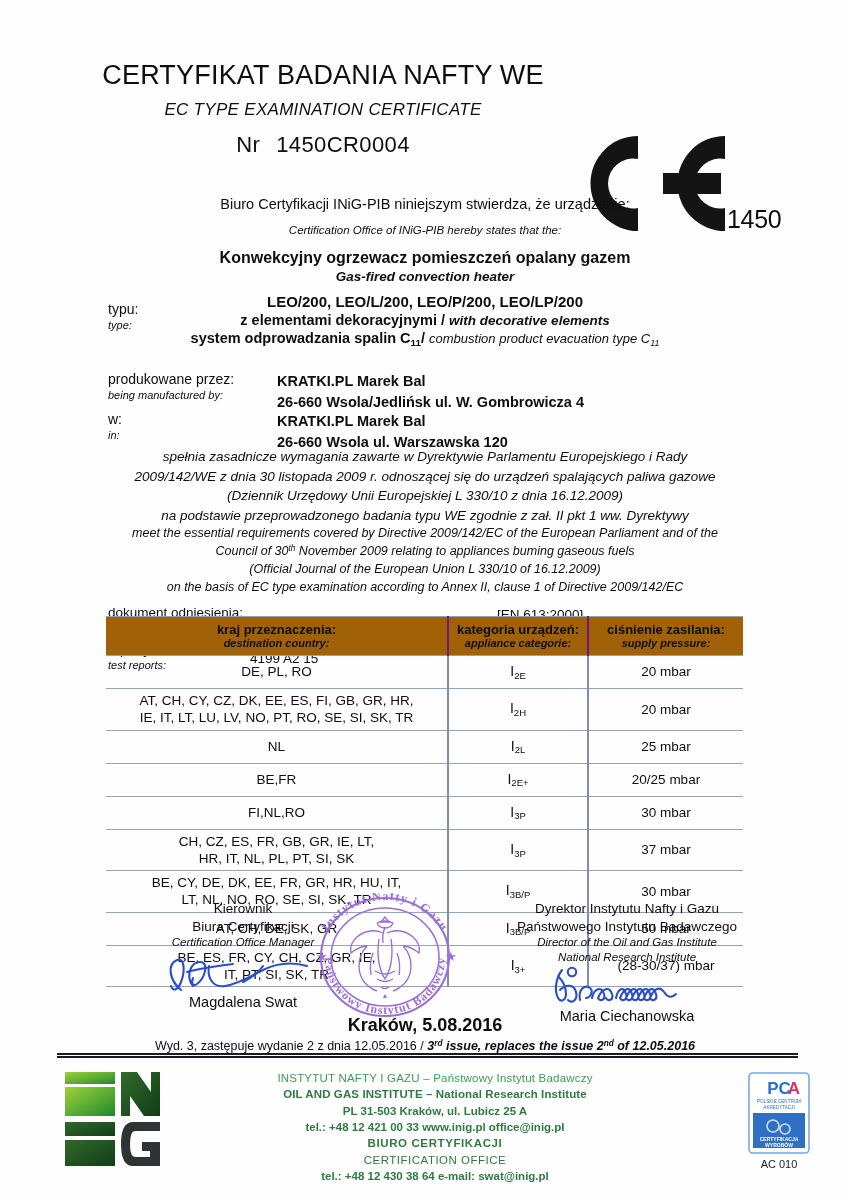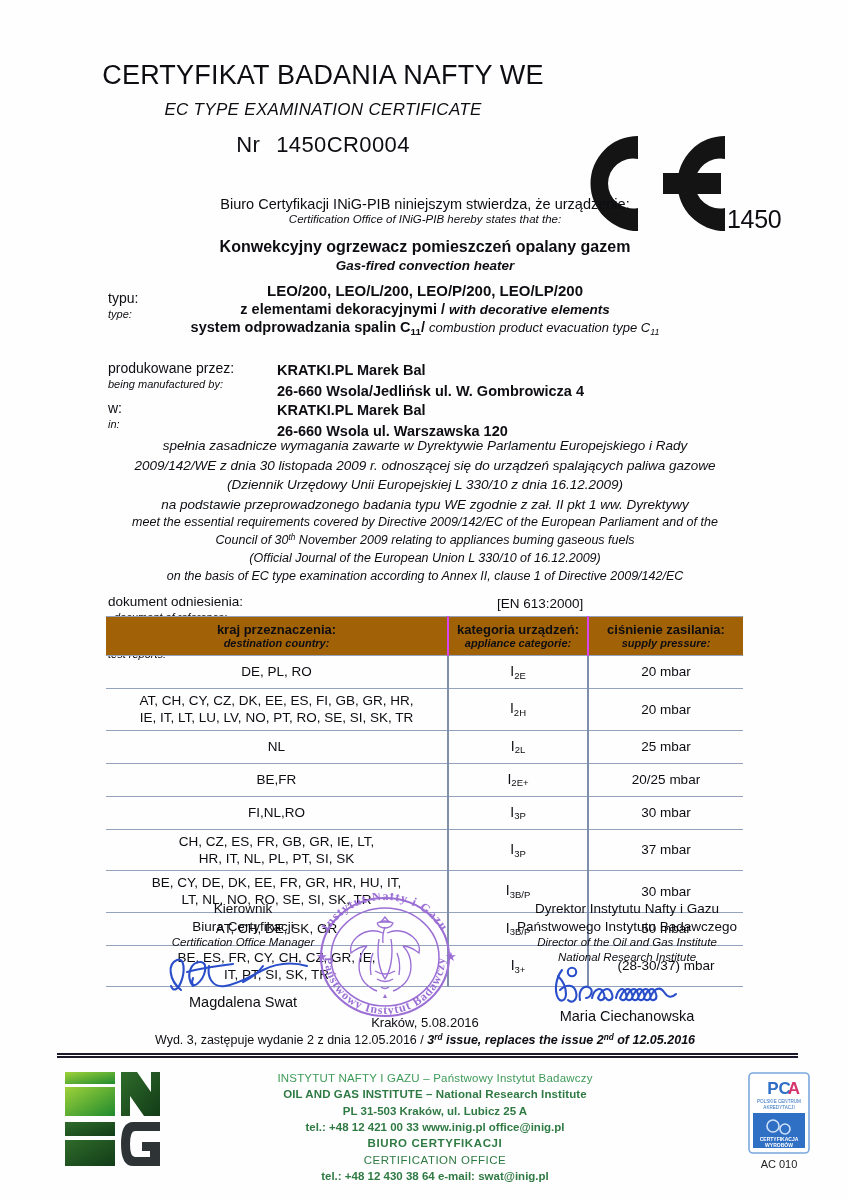--- a/index.html
+++ b/index.html
@@ -22,21 +22,21 @@
   .ce{position:absolute;left:560px;top:66px;width:230px;height:115px;}
   .ce svg{display:block;}
   .ce-num{position:absolute;left:167px;top:79px;font-size:25px;letter-spacing:-.3px;}
 
   
   .body{position:absolute;left:0;top:196px;width:848px;}
   .ctr{text-align:center;}
 
   .intro{margin-left:100px;width:650px;}
   .intro .l1{font-size:14.5px;}
-  .intro .l2{font-size:11.5px;font-style:italic;margin-top:1px;}
+  .intro .l2{font-size:11.5px;font-style:italic;margin-top:12px;}
 
   .device{margin-left:100px;width:650px;text-align:center;margin-top:13px;}
   .device .d1{font-size:16px;font-weight:bold;}
   .device .d2{font-size:13.5px;font-weight:bold;font-style:italic;margin-top:2px;}
 
   .typeblock{position:relative;margin-top:9px;height:74px;}
   .typelabel{position:absolute;left:108px;top:8px;line-height:1.25;}
   .typelabel .a{font-size:14px;}
   .typelabel .b2{font-size:11px;font-style:italic;}
   .typelines{margin-left:100px;width:650px;text-align:center;}
@@ -74,37 +74,37 @@
   .tbl col.c3{width:155px;}
   .tbl th,.tbl td{
     border-top:1px solid #93a3bd;border-bottom:1px solid #93a3bd;
     text-align:center;vertical-align:middle;padding:3px 2px;
   }
   .tbl th{background:#a16207;padding:5px 2px 6px;}
   .tbl th .a{font-size:13px;}
   .tbl th .b2{font-size:11px;font-style:italic;}
   .tbl td{font-size:13.5px;line-height:1.28;height:26px;}
   .tbl td.sep-l{border-left:2px solid #7f8fab;}
-  .tbl th.sep-l{border-left:2px solid #d946ef;}
+  .tbl th.sep-l{border-left:2px solid #701a75;}
   .tbl .cat{font-size:14px;}
 
   
   .sig{position:absolute;top:900px;left:0;width:848px;height:125px;}
   .sig .col{position:absolute;text-align:center;}
   .sig .left{left:128px;width:230px;}
   .sig .right{left:492px;width:270px;}
   .sig .a{font-size:13.5px;line-height:1.3;}
   .sig .b2{font-size:11.5px;font-style:italic;line-height:1.26;}
   .sig .name{font-size:14.5px;}
   .scribble{height:42px;margin-top:2px;}
 
   .stamp{position:absolute;left:303px;top:893px;width:165px;height:128px;}
 
   .dateline{position:absolute;left:100px;top:1015px;width:650px;text-align:center;}
-  .dateline .d{font-size:13px;}
+  .dateline .d{font-size:18px;font-weight:bold;}
   .dateline .i{font-size:12.5px;margin-top:3px;}
   .dateline .i i{font-style:italic;font-weight:bold;}
 
   .rule{position:absolute;left:57px;top:1053px;width:741px;height:5px;}
   .rule .r1{position:absolute;left:0;top:0;width:741px;height:2px;background:#1a1a2b;}
   .rule .r2{position:absolute;left:0;top:3px;width:741px;height:2px;background:#1a1a2b;}
   .logo{position:absolute;left:63px;top:1070px;width:113px;height:100px;}
   .ftext{position:absolute;left:200px;top:1070px;width:470px;text-align:center;color:#2f7a43;}
   .ftext .g{color:#3e9b57;}
   .f1{font-size:11.5px;letter-spacing:.2px;}

